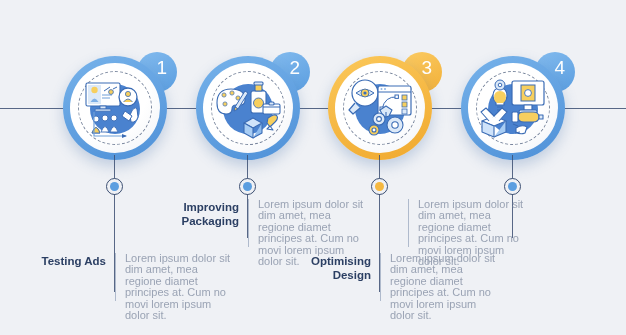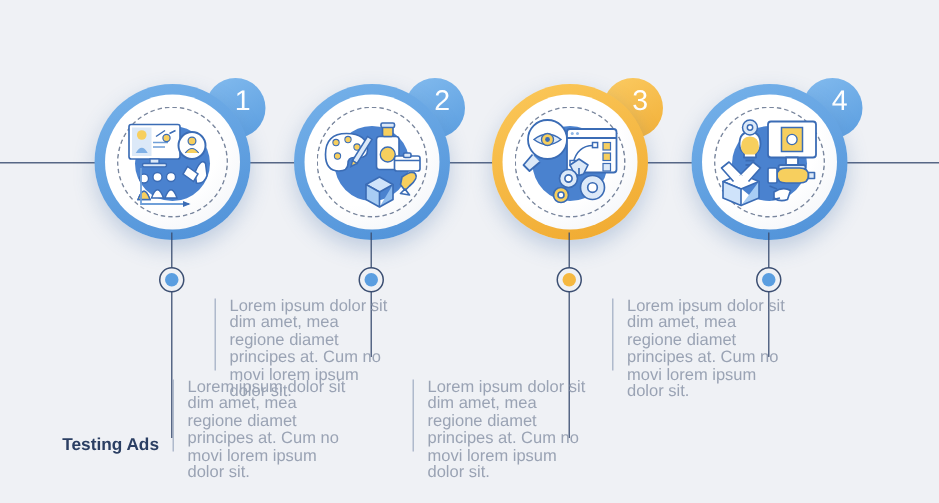--- a/index.html
+++ b/index.html
@@ -273,43 +273,47 @@
     </div>
   </div>
 
   <div class="vline" style="left:114px;top:155px;height:24px;"></div>
   <div class="dot blue" style="left:106px;top:178px;">
       <i></i>
     </div>
   <div class="vline" style="left:114px;top:194px;height:98px;"></div>
 
   <div class="block" style="left:10px;top:253px;width:225px;">
-    <div class="head" style="width:96px;margin-top:36px;">Testing Ads</div>
+    <div class="head" style="width:96px;">Testing Ads</div>
     <div class="sep" style="height:48px;"></div>
     <div class="body">Lorem ipsum dolor sit dim amet, mea regione diamet principes at. Cum no movi lorem ipsum dolor sit.</div>
   </div>
 
   <div class="vline" style="left:247px;top:155px;height:24px;"></div>
   <div class="dot blue" style="left:239px;top:178px;">
       <i></i>
     </div>
   <div class="vline" style="left:247px;top:194px;height:44px;"></div>
 
   <div class="block" style="left:143px;top:199px;width:225px;">
+    <div class="head" style="width:96px;">Improving
+Packaging</div>
     <div class="sep" style="height:48px;"></div>
     <div class="body">Lorem ipsum dolor sit dim amet, mea regione diamet principes at. Cum no movi lorem ipsum dolor sit.</div>
   </div>
 
   <div class="vline" style="left:379px;top:155px;height:24px;"></div>
   <div class="dot amber" style="left:371px;top:178px;">
       <i></i>
     </div>
   <div class="vline" style="left:379px;top:194px;height:98px;"></div>
 
   <div class="block" style="left:275px;top:253px;width:225px;">
+    <div class="head" style="width:96px;">Optimising
+Design</div>
     <div class="sep" style="height:48px;"></div>
     <div class="body">Lorem ipsum dolor sit dim amet, mea regione diamet principes at. Cum no movi lorem ipsum dolor sit.</div>
   </div>
 
   <div class="vline" style="left:512px;top:155px;height:24px;"></div>
   <div class="dot blue" style="left:504px;top:178px;">
       <i></i>
     </div>
   <div class="vline" style="left:512px;top:194px;height:44px;"></div>
 

